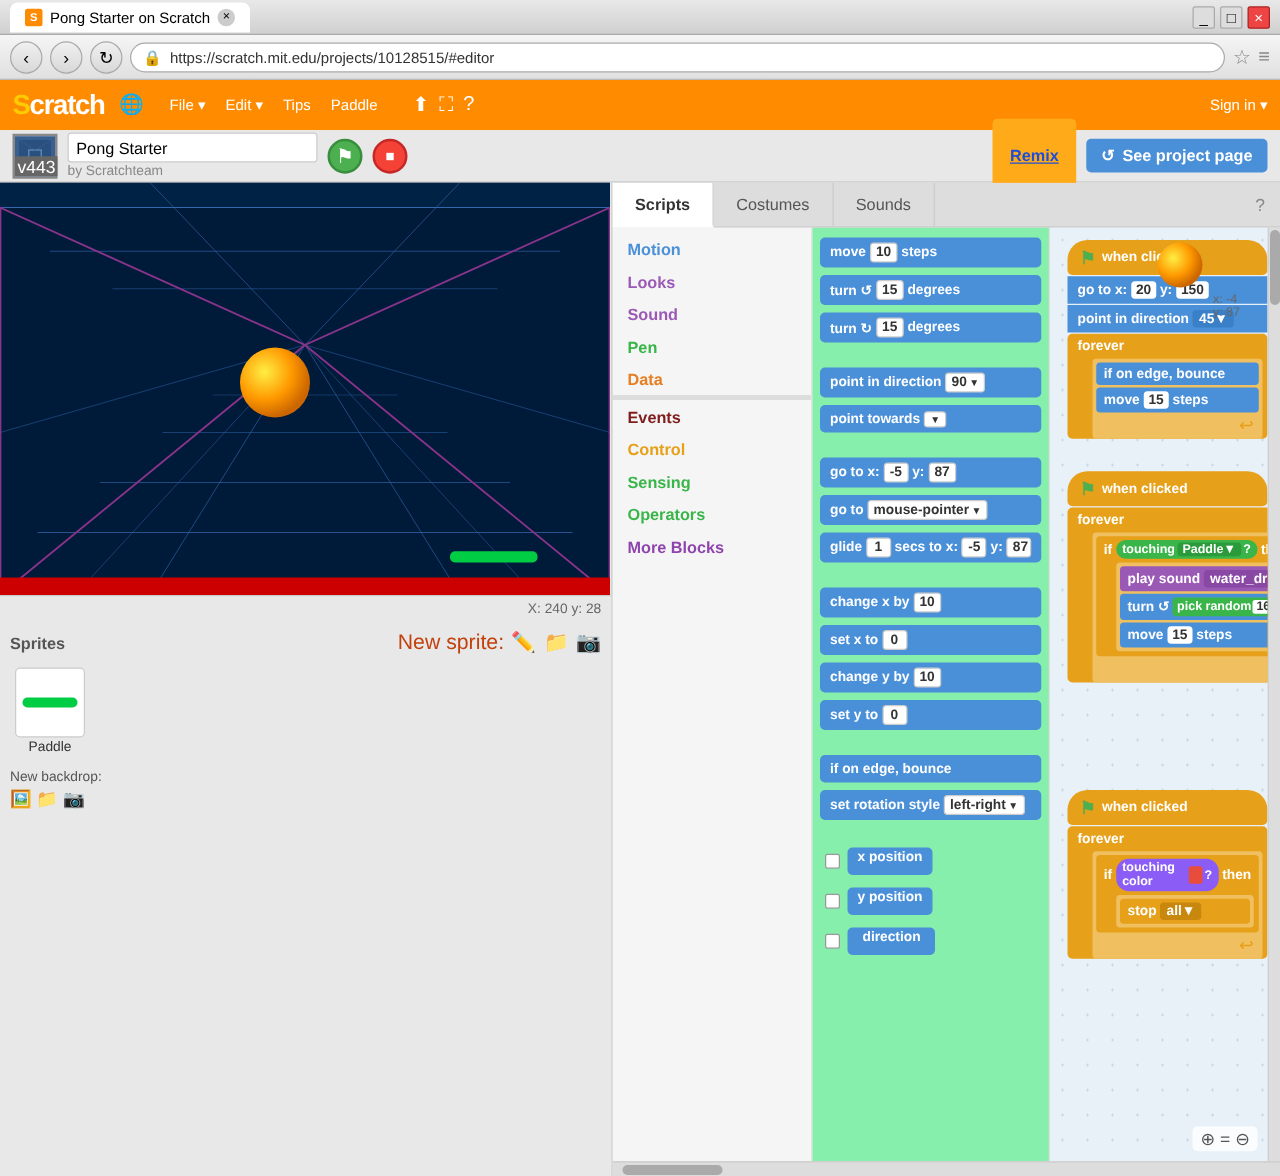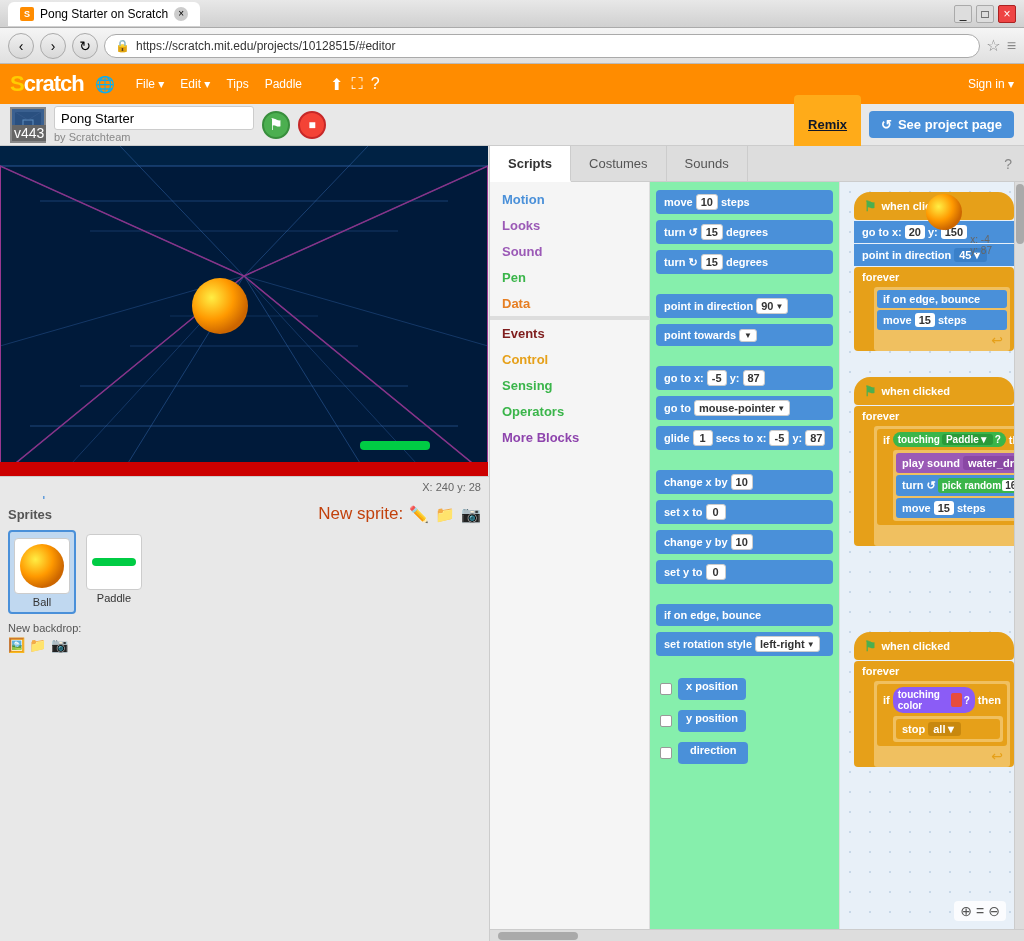--- a/index.html
+++ b/index.html
@@ -36,21 +36,21 @@
 
     
     .project-bar { background: #e8e8e8; height: 42px; display: flex; align-items: center; padding: 0 10px; gap: 8px; border-bottom: 1px solid #ccc; }
     .sprite-thumb-small { width: 36px; height: 36px; background: #4a90d9; border: 2px solid #888; display: flex; align-items: center; justify-content: center; font-size: 10px; color: white; position: relative; }
     .version-badge { position: absolute; bottom: 0; left: 0; background: #666; color: white; font-size: 14px; padding: 0 2px; }
     .project-name-input { height: 24px; border: 1px solid #ccc; border-radius: 3px; padding: 0 6px; font-size: 13px; width: 200px; background: white; }
     .project-author { font-size: 11px; color: #888; margin-top: 1px; }
     .project-name-col { display: flex; flex-direction: column; }
     .green-flag { width: 28px; height: 28px; background: #4CAF50; border-radius: 50%; display: flex; align-items: center; justify-content: center; cursor: pointer; border: 2px solid #388E3C; }
     .stop-btn { width: 28px; height: 28px; background: #f44336; border-radius: 50%; display: flex; align-items: center; justify-content: center; cursor: pointer; border: 2px solid #c62828; }
-    .remix-btn { background: #ffab19; color: #0f172a; border: none; border-radius: 4px; padding: 22px 14px; font-size: 13px; font-weight: bold; cursor: pointer; margin-left: auto; text-decoration: underline; }
+    .remix-btn { background: #ffab19; color: #1d4ed8; border: none; border-radius: 4px; padding: 22px 14px; font-size: 13px; font-weight: bold; cursor: pointer; margin-left: auto; text-decoration: underline; }
     .see-project-btn { background: #4a90d9; color: white; border: none; border-radius: 4px; padding: 6px 12px; font-size: 13px; font-weight: bold; cursor: pointer; display: flex; align-items: center; gap: 6px; }
 
     
     .main-area { flex: 1; display: flex; overflow: hidden; }
 
     
     .stage-area { width: 490px; display: flex; flex-direction: column; border-right: 1px solid #ccc; background: #e8e8e8; }
     .stage-canvas { width: 488px; height: 330px; background: #000; position: relative; overflow: hidden; }
     .stage-coords { height: 20px; background: #e8e8e8; display: flex; align-items: center; justify-content: flex-end; padding: 0 8px; font-size: 11px; color: #666; border-top: 1px solid #ccc; }
 
@@ -273,36 +273,20 @@
             <div class="new-sprite-controls">
               <span style="font-size:17px;color:#c2410c;">New sprite:</span>
               <span class="sprite-icon-btn">✏️</span>
               <span class="sprite-icon-btn">📁</span>
               <span class="sprite-icon-btn">📷</span>
             </div>
           </div>
           <div class="sprites-list">
 
 
-            <div class="sprite-item selected">
-              <div style="position:relative;top:0;left:0;">
-                <span style="position:absolute;top:-52px;left:0;font-size:14px;color:#4a90d9;">ℹ</span>
-              </div>
-              <div class="sprite-thumbnail">
-                <svg width="52" height="52" viewBox="0 0 52 52">
-                  <radialGradient id="ballGrad2" cx="35%" cy="35%" r="65%">
-                    <stop offset="0%" stop-color="#ffee44"></stop>
-                    <stop offset="60%" stop-color="#ff9900"></stop>
-                    <stop offset="100%" stop-color="#cc6600"></stop>
-                  </radialGradient>
-                  <circle cx="26" cy="26" r="22" fill="url(#ballGrad2)"></circle>
-                </svg>
-              </div>
-              <span class="sprite-name">Ball</span>
-            </div>
 
             <div class="sprite-item">
               <div class="sprite-thumbnail">
                 <svg width="52" height="52" viewBox="0 0 52 52">
                   <rect x="4" y="22" width="44" height="8" fill="#00cc44" rx="4"></rect>
                 </svg>
               </div>
               <span class="sprite-name">Paddle</span>
             </div>
           </div>

